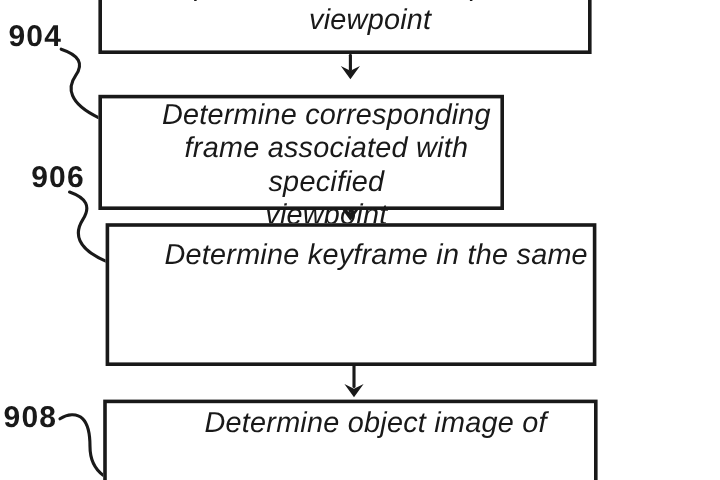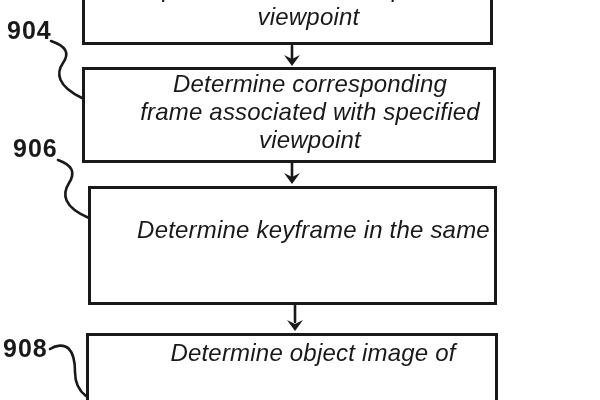--- a/index.html
+++ b/index.html
@@ -22,37 +22,37 @@
     font-style: italic;
     font-size: 24px;
     line-height: 28px;
     color: #191919;
     letter-spacing: 0.2px;
   }
   .flow-box .line { display: block; margin-left: 42px; }
   
   .box-1 { left: 82px;  top: -53px; width: 411px; height: 98px; }
   .box-1 .box-text { padding-top: 25px; }
-  .box-2 { left: 82px;  top: 67px;  width: 414px; height: 96px; }
+  .box-2 { left: 82px;  top: 79px;  width: 338px; height: 96px; }
   .box-2 .box-text { padding-top: 0px; }
   .box-3 { left: 88px;  top: 186px; width: 409px; height: 119px; }
-  .box-3 .box-text { padding-top: 27px; }
+  .box-3 .box-text { padding-top: 10px; }
   .box-4 { left: 86px;  top: 333px; width: 412px; height: 96px; }
   .box-4 .box-text { padding-top: 3px; }
 
   .ref-label {
     position: absolute;
     font-weight: bold;
     font-size: 25px;
     line-height: 25px;
     color: #191919;
     letter-spacing: 1px;
   }
   .ref-904 { left: 7px;  top: 18px; text-align: center; }
-  .ref-906 { left: 13px; top: 136px; }
+  .ref-906 { left: 26px; top: 136px; }
   .ref-908 { left: 3px;  top: 336px; }
 
   .connector-layer {
     position: absolute;
     left: 0; top: 0;
     width: 600px; height: 400px;
     pointer-events: none;
   }
 </style>
 </head>

